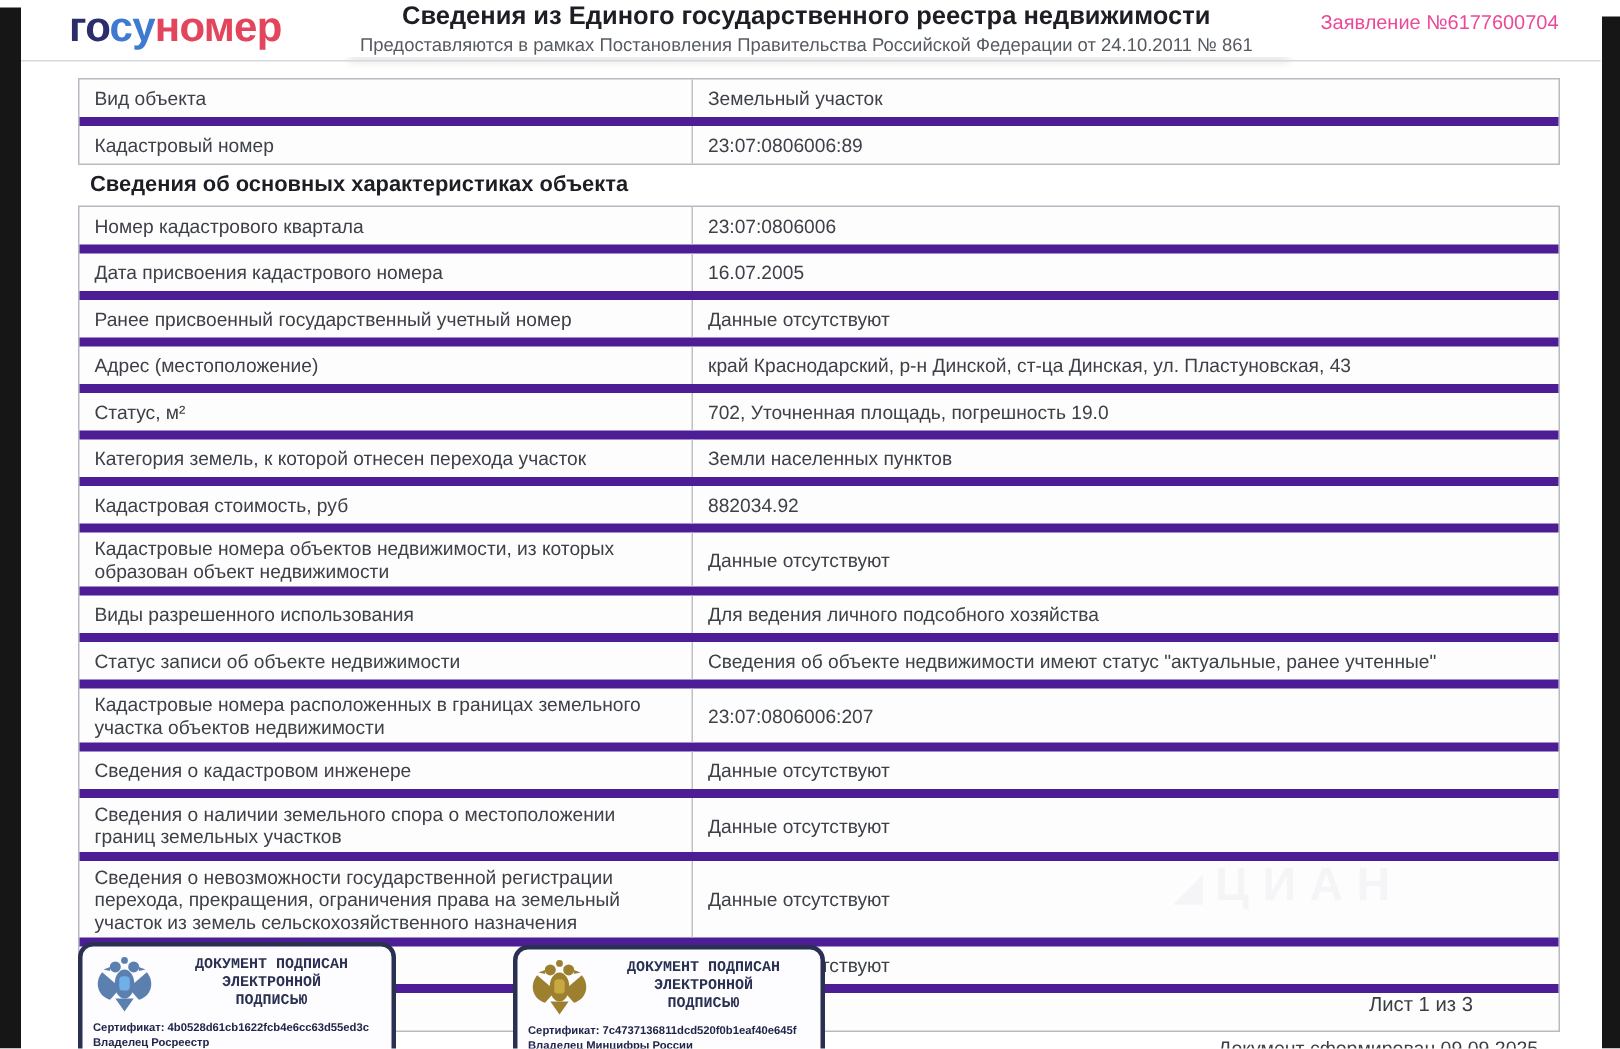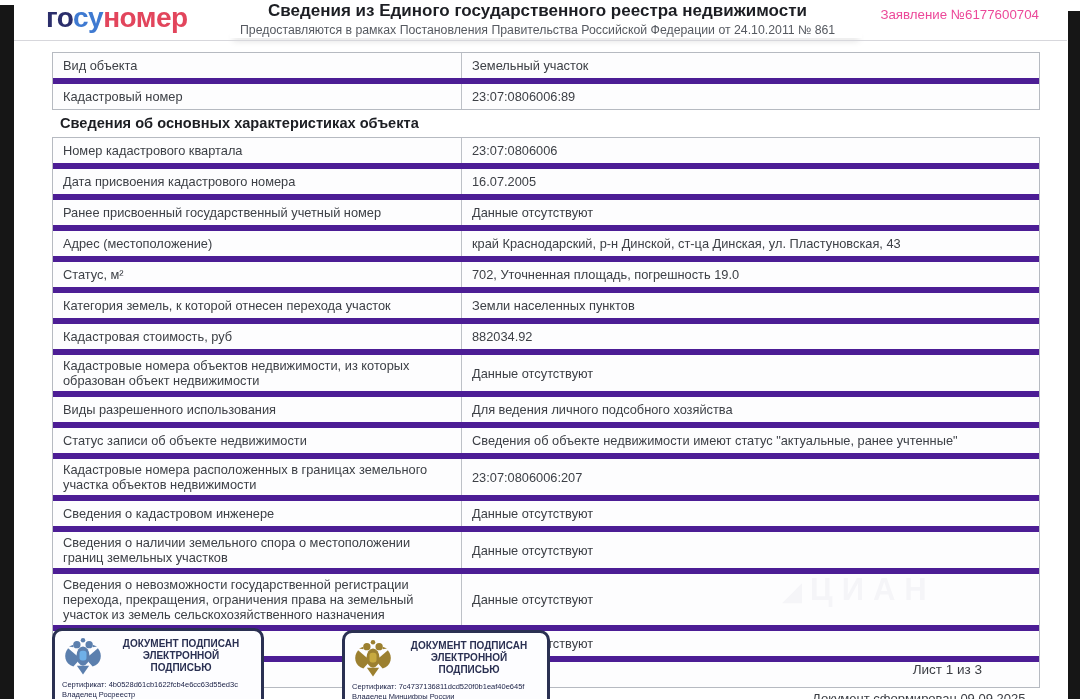--- a/index.html
+++ b/index.html
@@ -33,24 +33,24 @@
   .tcell{box-sizing:border-box;display:flex;align-items:center;padding:3px 10px;font-size:12.8px;line-height:15px;color:#3d4046;}
   .tlabel{width:409px;border-right:1px solid #bdc1c7;}
   .tvalue{flex:1;}
 
   .section-title{position:absolute;left:60px;top:115px;font-size:14.6px;font-weight:bold;color:#1c1e23;}
 
   
   .stamp{position:absolute;border:3px solid #2a3052;border-radius:10px;background:#fdfdff;box-sizing:border-box;padding:5px 7px 4px 7px;}
   .stamp-1{left:52px;top:628px;width:212px;height:110px;}
   .stamp-2{left:342px;top:630px;width:208px;height:110px;}
-  .stamp-head{display:flex;align-items:center;}
+  .stamp-head{display:flex;align-items:center;font-family:Liberation Mono, monospace;}
   .stamp-eagle{width:42px;height:40px;flex:none;margin-right:4px;}
   .stamp-title{flex:1;text-align:center;font-size:10px;font-weight:bold;color:#2a3052;line-height:12px;}
-  .stamp-certs{margin-top:4px;font-size:7.5px;font-weight:normal;color:#20264a;line-height:9.5px;white-space:nowrap;overflow:hidden;}
+  .stamp-certs{margin-top:4px;font-size:7.5px;font-weight:bold;color:#20264a;line-height:9.5px;white-space:nowrap;overflow:hidden;}
 
   
   .page-indicator{position:absolute;right:98px;top:662px;font-size:13.5px;color:#3a3d43;}
   .clipped-line{position:absolute;left:812px;top:691px;font-size:13px;color:#3a3d43;white-space:nowrap;}
   .watermark{position:absolute;left:782px;top:572px;font-size:31px;font-weight:bold;letter-spacing:9px;color:rgba(106,92,140,0.05);}
   .watermark .wm-icon{font-size:26px;letter-spacing:2px;margin-right:6px;}
 </style>
 </head>
 <body>
 

